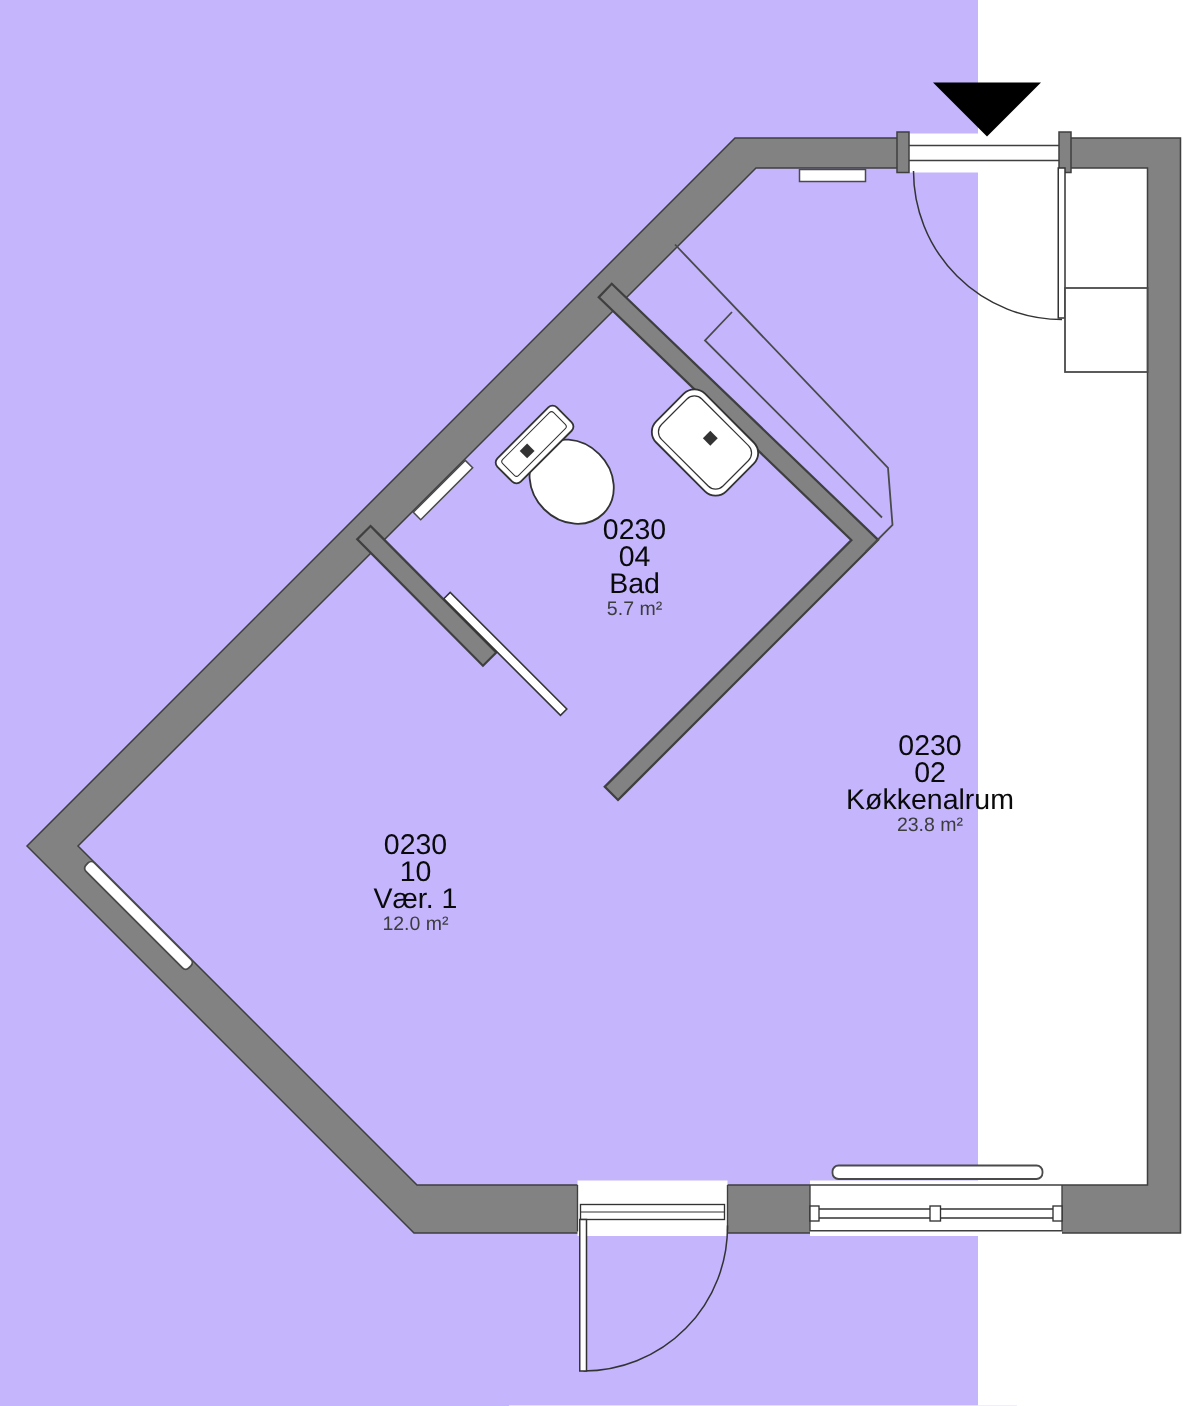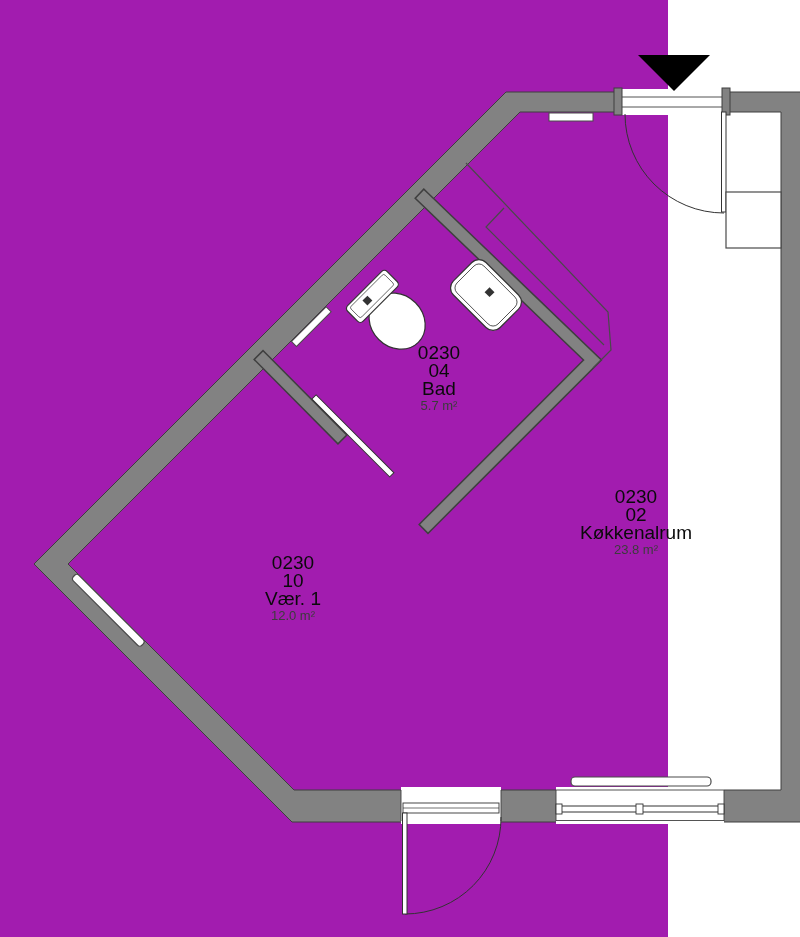--- a/index.html
+++ b/index.html
@@ -1,16 +1,16 @@
 <!DOCTYPE html>
 <html><head>
 <meta charset="utf-8">
 <style>
   html,body{margin:0;padding:0;background:#ffffff;}
-  .stage{width:652px;height:937px;position:relative;background:#a21caf;font-family:"Liberation Sans",sans-serif;padding-left:16px;}
+  .stage{width:652px;height:937px;position:relative;background:#c4b5fd;font-family:"Liberation Sans",sans-serif;}
   svg{display:block;}
   .room-line{font-family:"Liberation Sans",sans-serif;font-size:19px;fill:#0a0a0a;text-anchor:middle;}
   .room-area{font-family:"Liberation Sans",sans-serif;font-size:13px;fill:#3c3c3c;text-anchor:middle;}
   .thinline{stroke:#3f3f3f;stroke-width:0.9;fill:none;}
   .fixline{stroke:#4a4a4a;stroke-width:1.2;fill:none;}
 </style>
 </head>
 <body>
 
 <div class="stage">

